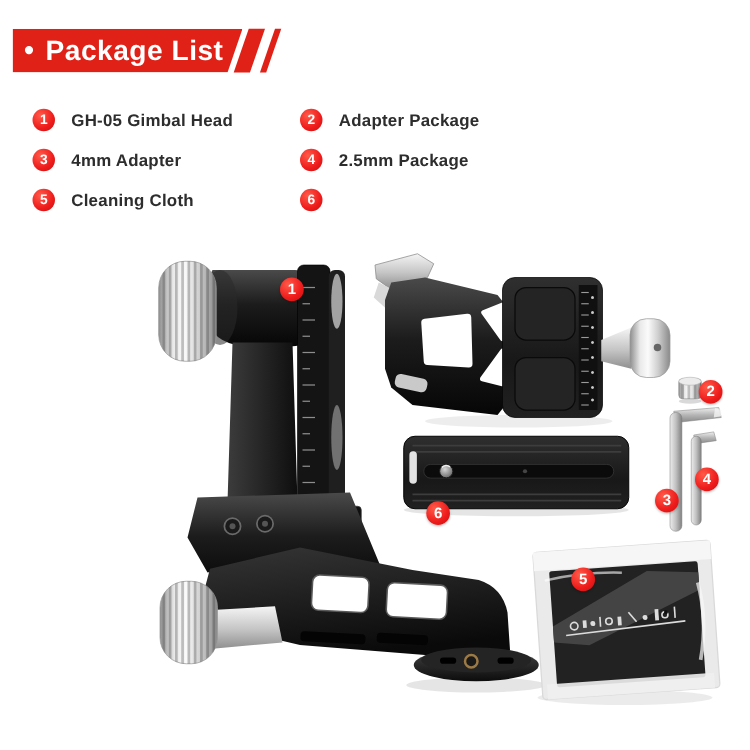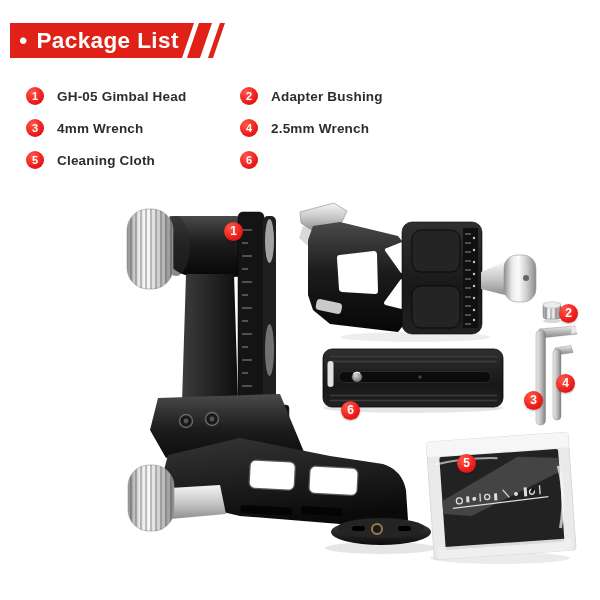--- a/index.html
+++ b/index.html
@@ -59,29 +59,29 @@
   <span class="slash slash-1"></span>
   <span class="slash slash-2"></span>
 
   <div class="items">
     <div class="item">
       <span class="nbadge">1</span>
       <span class="ilabel">GH-05 Gimbal Head</span>
     </div>
     <div class="item">
       <span class="nbadge">2</span>
-      <span class="ilabel">Adapter Bushing</span>
+      <span class="ilabel">Adapter Package</span>
     </div>
     <div class="item">
       <span class="nbadge">3</span>
-      <span class="ilabel">4mm Wrench</span>
+      <span class="ilabel">4mm Adapter</span>
     </div>
     <div class="item">
       <span class="nbadge">4</span>
-      <span class="ilabel">2.5mm Wrench</span>
+      <span class="ilabel">2.5mm Package</span>
     </div>
     <div class="item">
       <span class="nbadge">5</span>
       <span class="ilabel">Cleaning Cloth</span>
     </div>
     <div class="item">
       <span class="nbadge">6</span>
     </div>
   </div>
 

